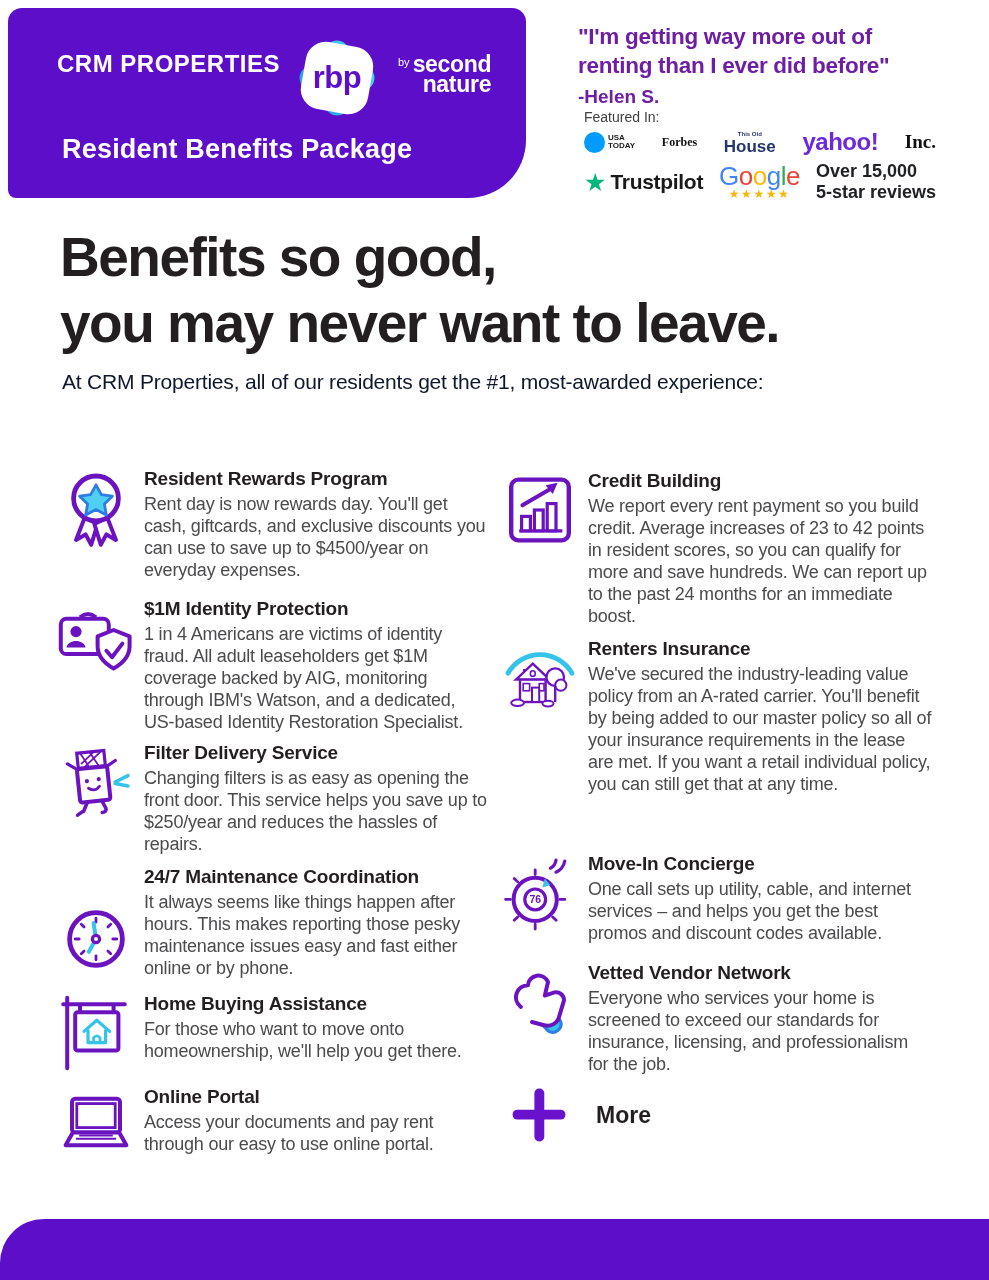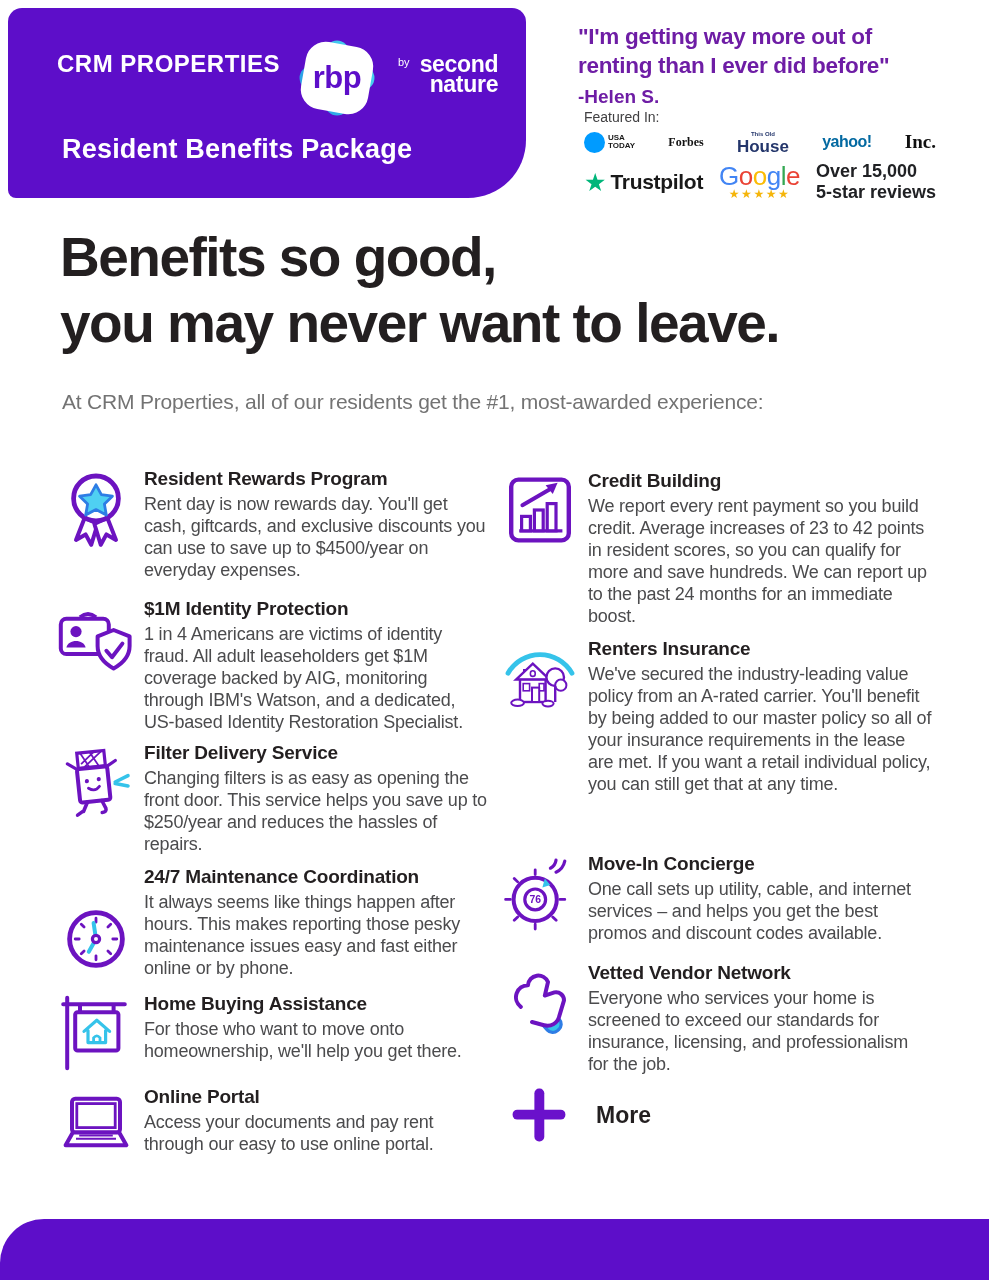--- a/index.html
+++ b/index.html
@@ -11,57 +11,57 @@
           border-radius:14px 14px 58px 8px;}
   .brand{position:absolute;left:49px;top:42px;color:#fff;font-size:24px;font-weight:bold;letter-spacing:.5px;}
   .product{position:absolute;left:54px;top:126px;color:#fff;font-size:27px;font-weight:bold;letter-spacing:.2px;}
   .logo{position:absolute;left:279px;top:20px;width:100px;height:100px;}
   .logo-diamond{position:absolute;left:20px;top:20px;width:60px;height:60px;border-radius:12px;
           background:linear-gradient(200deg,#45cdee 20%,#2ba2e6 85%);transform:rotate(45deg);}
   .logo-card{position:absolute;left:16px;top:16px;width:68px;height:68px;background:#fff;border-radius:20px;
           transform:rotate(10deg);}
   .logo-text{position:absolute;left:0;top:0;width:100px;height:100px;display:flex;align-items:center;justify-content:center;
           color:#5d0ec9;font-size:31px;font-weight:bold;letter-spacing:-.5px;}
-  .byline{position:absolute;left:390px;top:46px;color:#fff;display:flex;gap:10px;}
+  .byline{position:absolute;left:390px;top:46px;color:#fff;display:flex;gap:3px;}
   .by{font-size:11px;margin-top:2px;}
   .sn{font-size:23px;font-weight:bold;line-height:20px;letter-spacing:-.3px;}
   .sn .l2{padding-left:10px;}
 
   
   .quote{position:absolute;left:578px;top:22px;width:360px;color:#6e1da5;font-weight:bold;
          font-size:22.5px;line-height:29px;letter-spacing:-.3px;}
   .attr{position:absolute;left:578px;top:86px;width:344px;text-align:left;color:#6e1da5;
         font-weight:bold;font-size:19px;}
   .featured-label{position:absolute;left:584px;top:109px;font-size:14px;color:#414042;}
   .logos-row{position:absolute;left:584px;top:125px;width:352px;height:34px;display:flex;
              align-items:center;justify-content:space-between;}
   .usatoday{display:flex;align-items:center;gap:3px;}
   .usatoday .dot{width:21px;height:21px;border-radius:50%;background:#009bff;}
   .usatoday .txt{font-size:8px;font-weight:bold;color:#1a1a1a;line-height:8px;}
   .forbes{font-family:"Liberation Serif",serif;font-weight:bold;font-size:12px;color:#111;}
   .house{text-align:center;color:#24366b;line-height:9px;}
   .house .top{font-size:6px;font-weight:bold;}
   .house .main{font-size:17px;font-weight:bold;line-height:15px;}
-  .yahoo{font-size:16px;font-weight:bold;color:#0369a1;letter-spacing:-.5px;}
+  .yahoo{font-size:24px;font-weight:bold;color:#6d28d9;letter-spacing:-.5px;}
   .inc{font-family:"Liberation Serif",serif;font-weight:bold;font-size:19px;color:#111;}
   .trust-row{position:absolute;left:584px;top:161px;width:352px;display:flex;align-items:center;
              justify-content:space-between;}
   .trustpilot{display:flex;align-items:center;gap:4px;}
   .tp-star{font-size:25px;color:#00b67a;line-height:25px;}
   .tp-word{font-size:21px;font-weight:600;color:#191919;letter-spacing:-.3px;}
   .google{display:flex;flex-direction:column;align-items:center;}
   .g-word{font-size:26px;font-weight:normal;line-height:24px;letter-spacing:-.5px;}
   .g-b{color:#4285f4}.g-r{color:#ea4335}.g-y{color:#fbbc05}.g-g{color:#34a853}
   .g-stars{font-size:12px;color:#f5b50a;letter-spacing:1.5px;line-height:12px;}
   .reviews{font-size:18px;font-weight:bold;color:#202124;line-height:21px;}
 
   
   .headline{position:absolute;left:60px;top:224px;color:#231f20;font-weight:800;
             font-size:55px;line-height:66px;letter-spacing:-1.5px;}
-  .subtitle{position:absolute;left:62px;top:390px;font-size:21px;color:#737373;letter-spacing:-.2px;}
+  .subtitle{position:absolute;left:62px;top:370px;font-size:21px;color:#0f172a;letter-spacing:-.2px;}
 
   
   .benefit{position:absolute;display:flex;gap:8px;}
   .b-icon{flex:0 0 80px;height:80px;}
   .b-icon svg{width:80px;height:80px;}
   .b-text{width:345px;}
   .b-title{font-size:19px;font-weight:bold;color:#231f20;margin-bottom:3px;letter-spacing:-.2px;}
   .b-body{font-size:18px;color:#4b4b4d;line-height:22px;letter-spacing:-.2px;}
   .pos-l1{left:56px;top:468px;}
   .pos-l2{left:56px;top:598px;}

